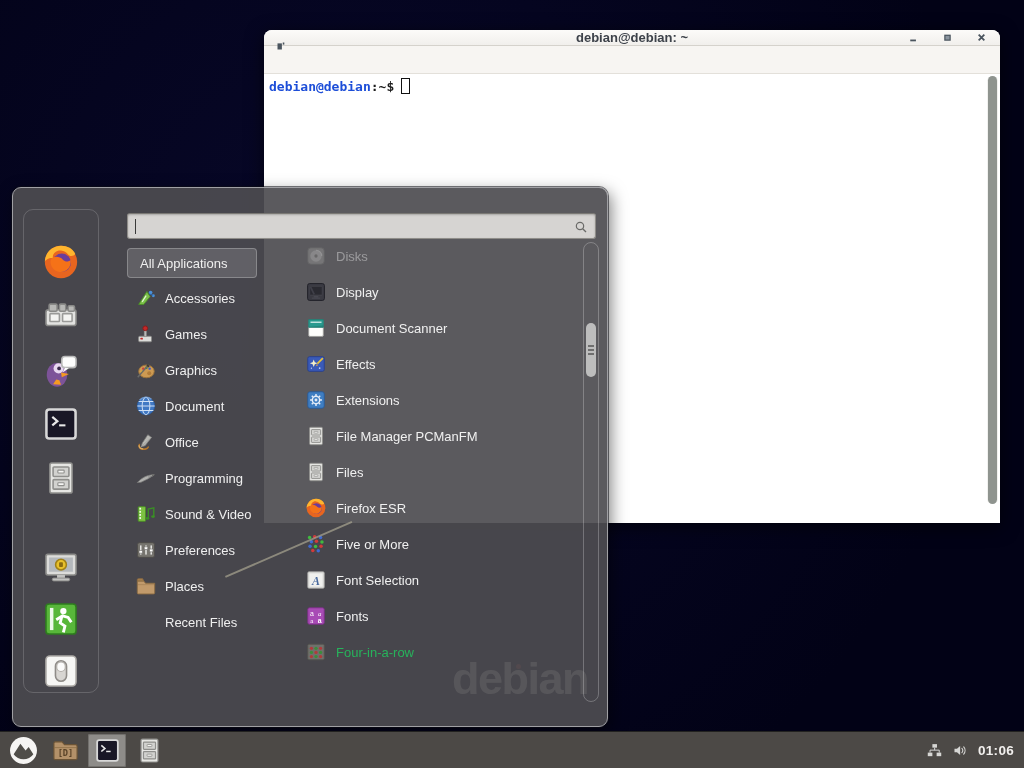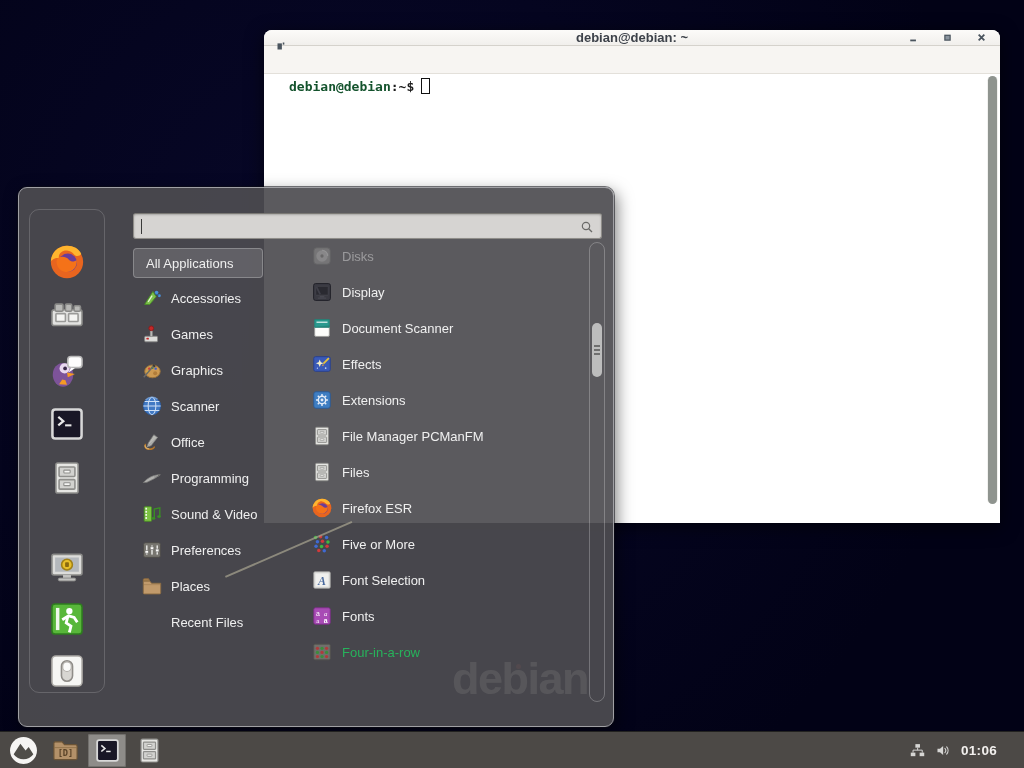--- a/index.html
+++ b/index.html
@@ -34,29 +34,29 @@
   .win-controls { position:absolute; right:8px; top:0; height:100%; display:flex; align-items:center; gap:14px; }
   .wbtn { width:20px; height:20px; background:none; border:none; padding:3px; cursor:default; }
   .wico { display:block; width:13px; height:13px; }
   .wico svg { width:100%; height:100%; display:block; }
 
   .menubar { height:28px; background:#f7f5f2; border-bottom:1px solid #e3e0da; display:flex; align-items:center; padding-left:8px; }
   .mitem { font-size:13px; color:#2c2c2c; padding:0 10px; line-height:28px; }
 
   .term-body { position:relative; height:432px; background:#fff; }
   .prompt { padding:4px 0 0 5px; font-family:"DejaVu Sans Mono", monospace; font-size:13px; font-weight:bold; white-space:pre; }
-  .ph { color:#14532d;margin-left:20px; }
+  .ph { color:#1d4ed8; }
   .ps { color:#1c1c1c; }
   .cursor { display:inline-block; width:9px; height:16px; border:1.5px solid #111; margin-left:7px; vertical-align:-3px; }
   .term-scroll { position:absolute; top:2px; right:2px; bottom:2px; width:11px; background:#f1f1ef; border-radius:5px; }
   .term-thumb { position:absolute; top:0; left:1px; width:9px; height:100%; background:#8f948f; border-radius:5px; }
 
   
   .appmenu {
-    position:absolute; left:18px; top:187px; width:596px; height:540px;
+    position:absolute; left:12px; top:187px; width:596px; height:540px;
     background:rgba(77,76,80,0.92);
     border:1px solid #a0a0a4; border-radius:9px;
     box-shadow:0 0 0 1px rgba(15,15,22,.55), 3px 5px 16px rgba(0,0,0,.5);
   }
   .fav-col { position:absolute; left:10px; top:21px; width:76px; height:484px; border:1px solid rgba(255,255,255,.17); border-radius:10px; }
   .favs  { position:absolute; top:33px;  left:0; right:0; display:flex; flex-direction:column; align-items:center; gap:16px; }
   .sess  { position:absolute; top:338px; left:0; right:0; display:flex; flex-direction:column; align-items:center; gap:14px; }
   .fav { width:38px; height:38px; background:none; border:none; padding:0; cursor:default; }
   .fico { display:block; width:38px; height:38px; }
   .fico svg { width:100%; height:100%; display:block; }
@@ -101,21 +101,21 @@
   
   .taskbar { position:absolute; left:0; bottom:0; width:1024px; height:37px; background:#4c4946;
              border-top:1px solid #222220; display:flex; align-items:center; justify-content:space-between; }
   .tb-left { display:flex; align-items:center; height:100%; padding-left:2px; }
   .tbtn { width:38px; height:33px; display:flex; align-items:center; justify-content:center;
           background:none; border:none; margin:0 2px; border-radius:2px; cursor:default; }
   .tbtn.active { background:#8e8c89; box-shadow:inset 0 0 0 1px #72706d; }
   .tico { display:block; width:29px; height:29px; }
   .tico svg { width:100%; height:100%; display:block; }
   .tbtn.active .tico { width:27px; height:27px; }
-  .tb-right { display:flex; align-items:center; gap:9px; padding-right:27px; }
+  .tb-right { display:flex; align-items:center; gap:9px; padding-right:10px; }
   .tray-ic { display:block; }
   .tico2 { display:block; width:17px; height:17px; }
   .tico2 svg { width:100%; height:100%; display:block; }
   .clock { font-size:13.5px; font-weight:bold; color:#f2f0ee; letter-spacing:.3px; }
 </style>
 </head>
 <body>
 
 <div class="screen">
 
@@ -325,21 +325,21 @@
         </div>
         <div class="cat">
           <span class="cico">
             <svg viewBox="0 0 24 24">
               <circle cx="12" cy="12" r="9.5" fill="#4179c4" stroke="#2a5a9e"></circle>
               <ellipse cx="12" cy="12" rx="4.2" ry="9.5" fill="none" stroke="#cfe0f5" stroke-width="1.1"></ellipse>
               <path d="M2.5 12h19M4 7h16M4 17h16" stroke="#cfe0f5" stroke-width="1.1" fill="none"></path>
               <path d="M5 5.5A9.5 9.5 0 0 1 18 4.6" stroke="#8ab4e8" stroke-width="1.6" fill="none" opacity="0.7"></path>
             </svg>
           </span>
-          <span class="clabel">Scanner</span>
+          <span class="clabel">Document</span>
         </div>
         <div class="cat">
           <span class="cico">
             <svg viewBox="0 0 24 24">
               <path d="M14 4l4 3-7 9-4.5 1.5L8 13z" fill="#b8b8b4" stroke="#7a7a78" stroke-width="0.8"></path>
               <path d="M6.5 17.5L18 7" stroke="#9a9a98" stroke-width="0.8" fill="none"></path>
               <path d="M5 14c-1.5 2.5 0 6 3.5 6s6.5-1.5 6-3" fill="none" stroke="#b5762a" stroke-width="1.6"></path>
               <path d="M4.5 15.5c0 2.5 2 4 4.5 4" stroke="#d8a860" stroke-width="1.4" fill="none"></path>
             </svg>
           </span>

